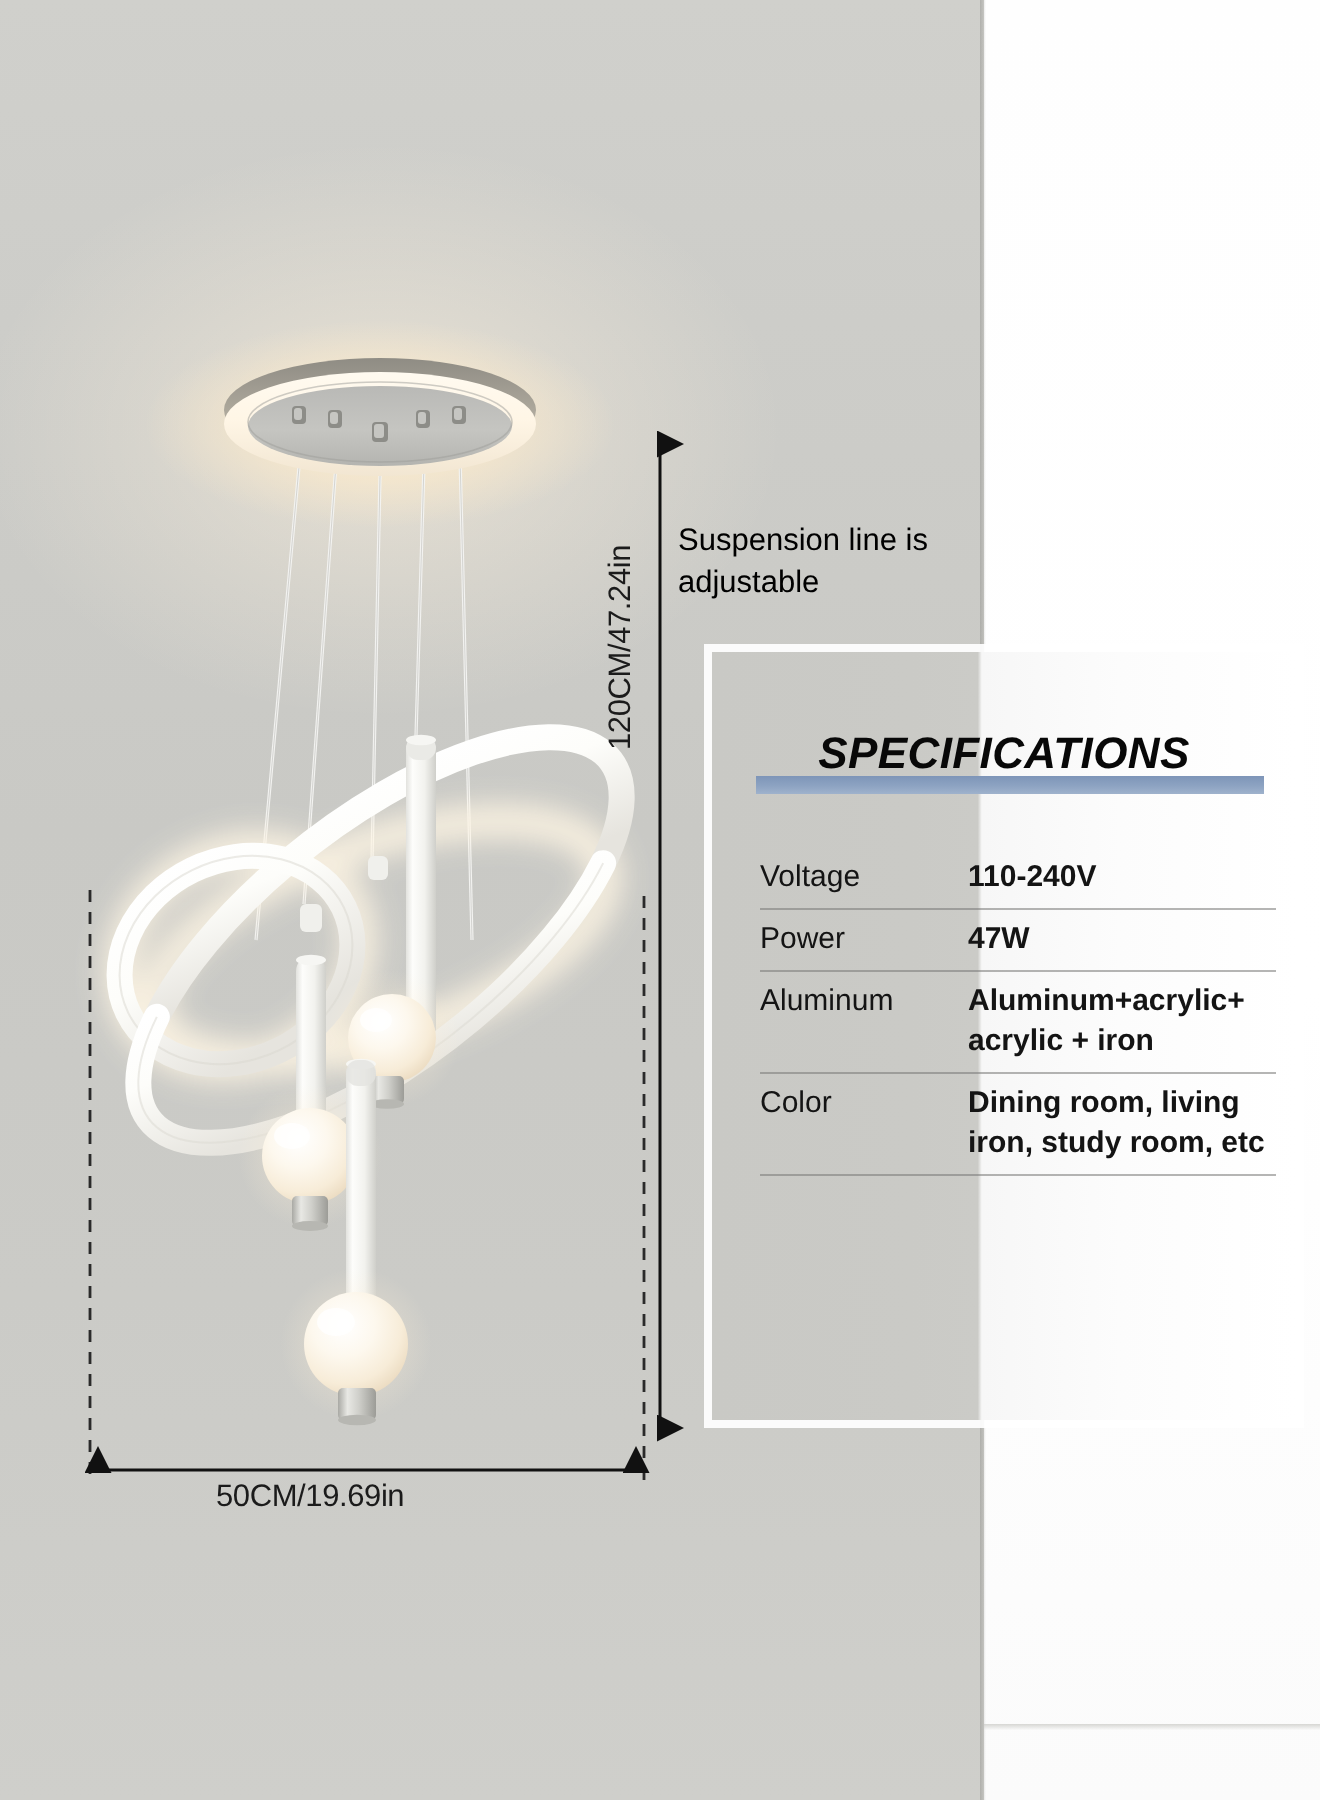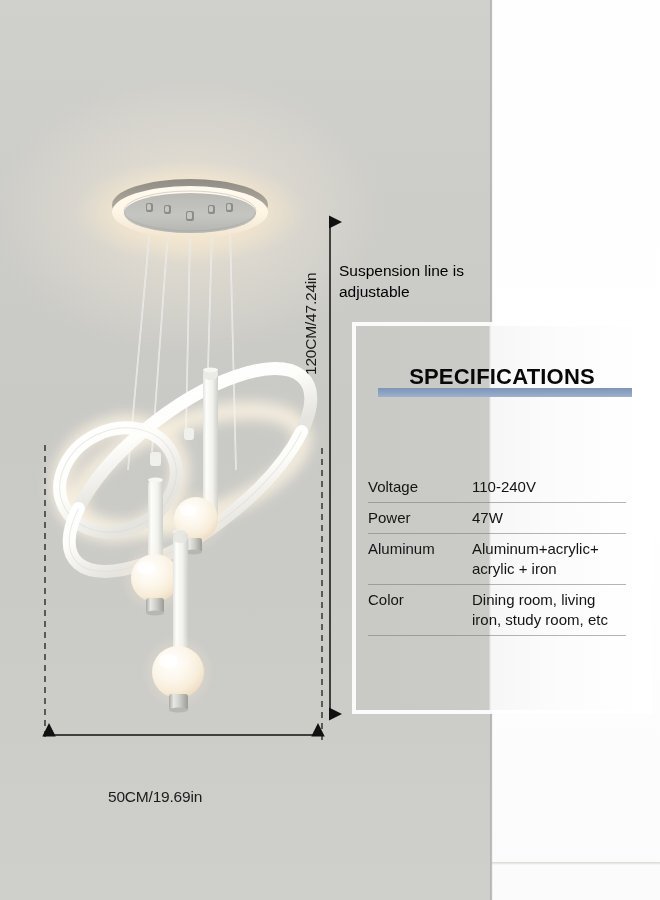--- a/index.html
+++ b/index.html
@@ -49,21 +49,20 @@
   
   .lamp { position: absolute; left: 0; top: 0; width: 492px; height: 900px; }
 
   
   .dim-text {
     position: absolute;
     color: #1b1b1b;
     font-size: 15.5px;
     letter-spacing: -0.2px;
     white-space: nowrap;
-    margin-top: 48px;
   }
   .v-dim-label {
     position: absolute;
     left: 302px;
     top: 375px;
     transform: rotate(-90deg);
     transform-origin: left top;
     color: #1b1b1b;
     font-size: 15.5px;
     letter-spacing: -0.2px;
@@ -110,37 +109,37 @@
   }
   .spec-title {
     position: relative;
     display: inline-block;
     font-size: 22px;
     font-weight: bold;
     color: #080808;
     letter-spacing: 0.2px;
     padding: 0 4px;
     z-index: 2;
+    font-style: italic;
   }
   .spec-title-bar {
     position: absolute;
     left: 22px;
     top: 62px;
     width: 254px;
     height: 9px;
     background: linear-gradient(180deg, #7e95b8 0%, #8da3c2 55%, #9fb2cc 100%);
     z-index: 1;
   }
 
   .spec-table {
     position: absolute;
-    left: 12px;
+    left: 24px;
     top: 98px;
     width: 258px;
-    margin-top: 48px;
   }
   .spec-row {
     display: flex;
     align-items: flex-start;
     border-bottom: 1.4px solid rgba(120,120,118,0.55);
     min-height: 30px;
   }
   .spec-row:first-child { border-top: none; }
   .spec-key {
     width: 96px;
@@ -149,20 +148,21 @@
     color: #141414;
     padding: 5px 0 5px 0;
     line-height: 20px;
   }
   .spec-val {
     flex: 1;
     font-size: 15px;
     color: #141414;
     padding: 5px 0 5px 8px;
     line-height: 20px;
+    font-weight: bold;
   }
   .spec-row.tail {
     min-height: 34px;
     border-bottom: none;
   }
 </style>
 </head>
 <body>
 
 <div id="stage">

